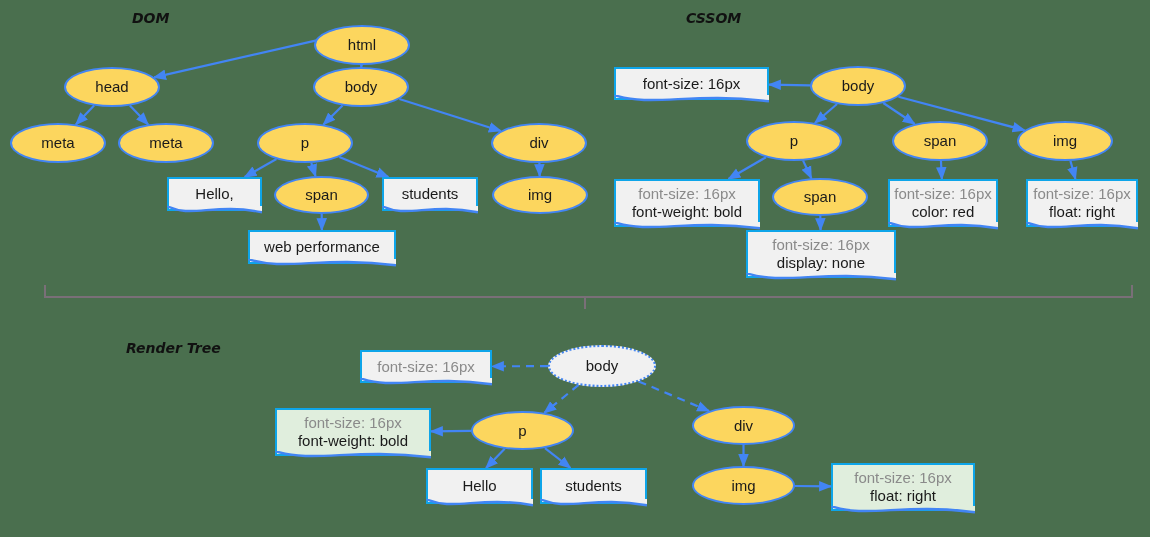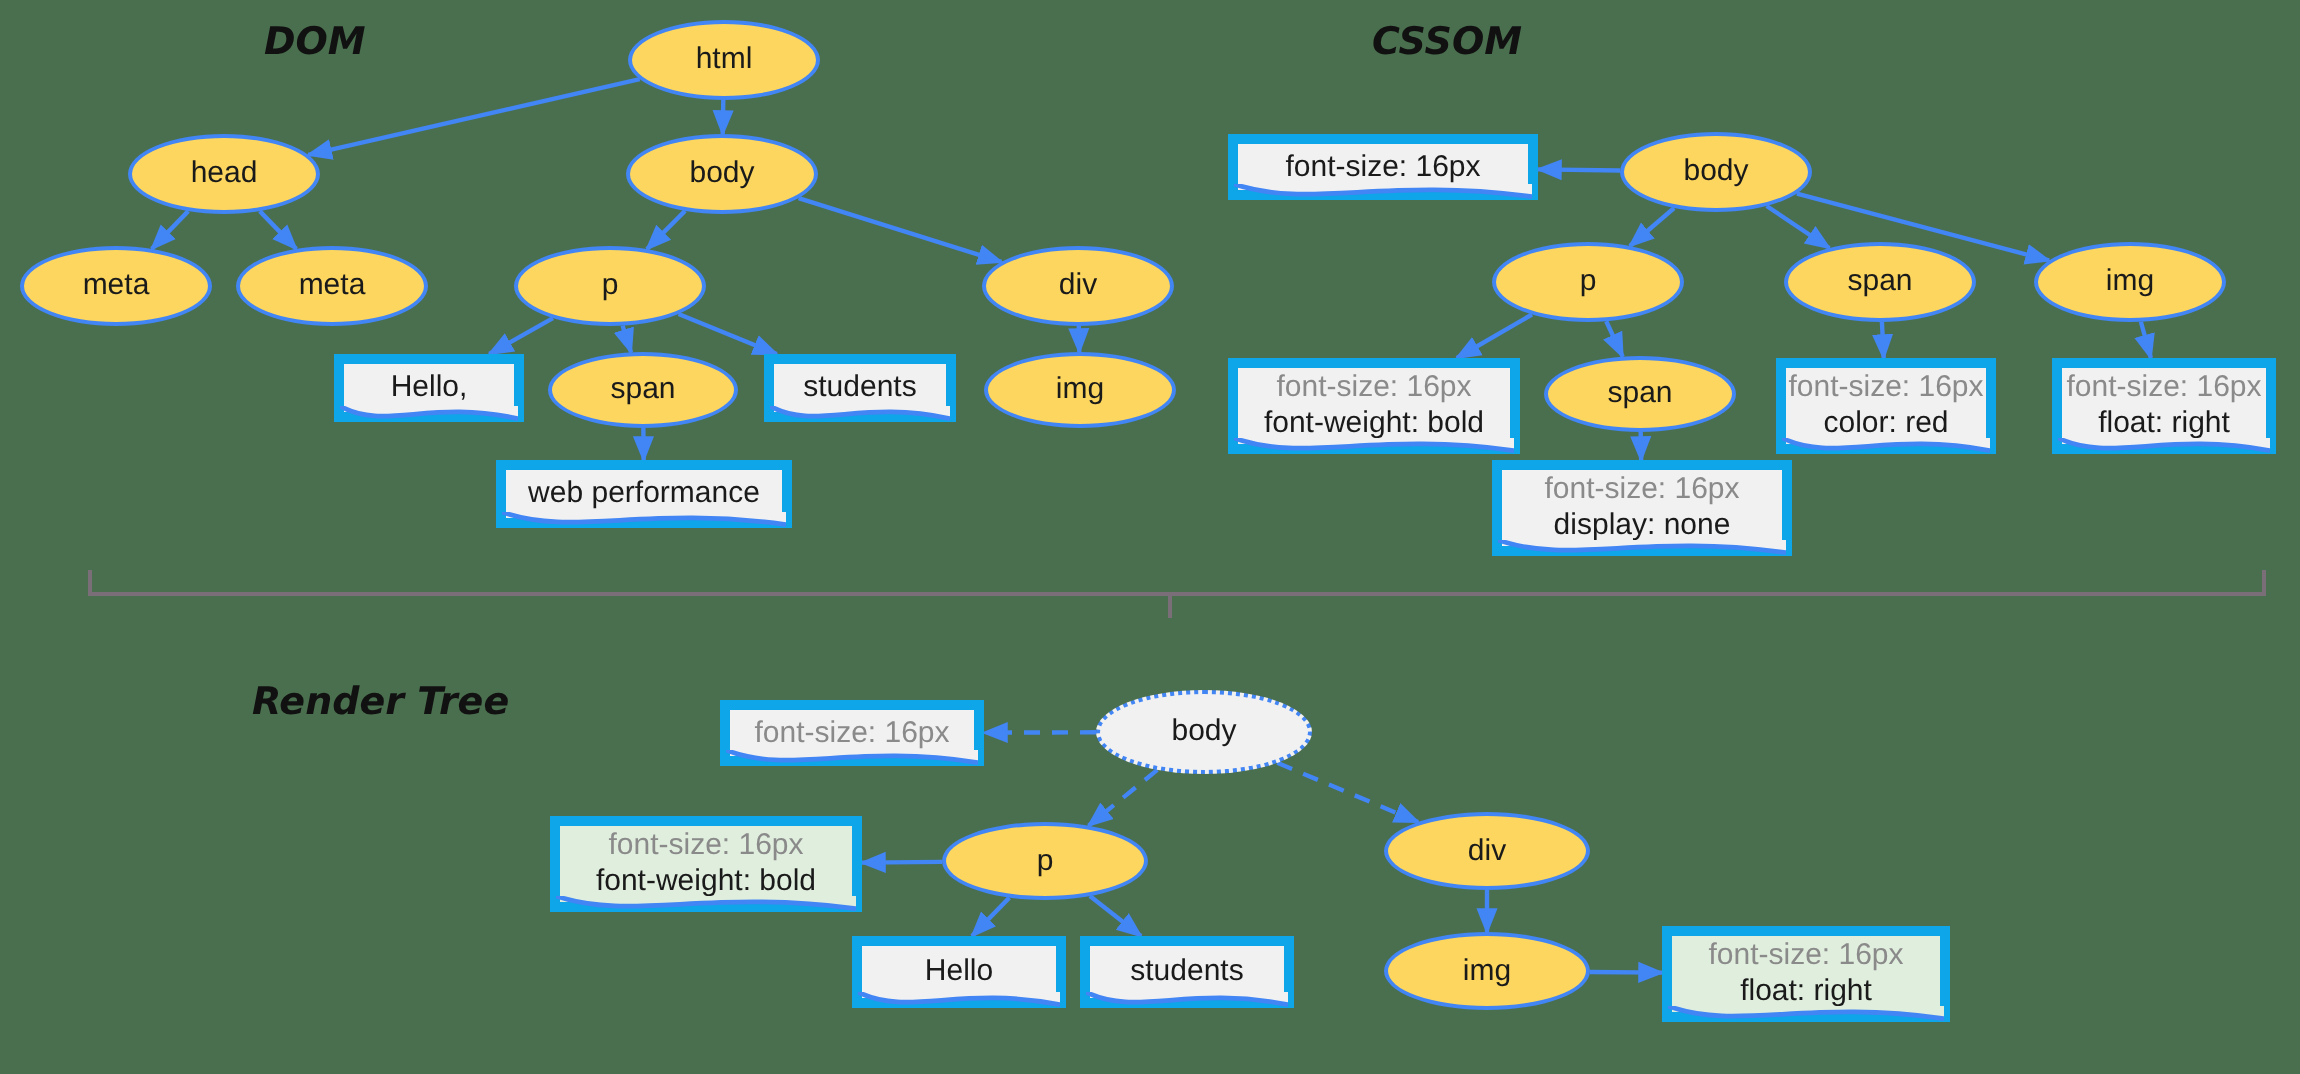--- a/index.html
+++ b/index.html
@@ -47,21 +47,21 @@
   }
   
   .ellipse-ghost {
     background: #f1f1f1;
     border: 2px dotted #4285f4;
     border-radius: 50%;
   }
   
   .boxnode {
     background: #f1f1f1;
-    border: 5px solid #0ea5e9;
+    border: 2px solid #0ea5e9;
     flex-direction: column;
     padding: 2px 6px;
   }
   .boxnode.green {
     background: #e0eedd;
   }
   .wave {
     position: absolute;
     left: -2px;
     bottom: -11px;
@@ -76,21 +76,21 @@
   }
   .prop-strong {
     color: #1a1a1a;
     white-space: nowrap;
   }
   .section-title {
     position: absolute;
     font-family: "DejaVu Sans", sans-serif;
     font-weight: bold;
     font-style: italic;
-    font-size: 19px;
+    font-size: 14px;
     color: #111111;
     z-index: 5;
     white-space: nowrap;
   }
 </style>
 </head>
 <body style="background: rgb(74, 111, 78);">
 
 <div id="stage">
 
@@ -133,21 +133,21 @@
     <g id="divider-group">
         <path d="M 45,285 L 45,297 L 1132,297 L 1132,285 M 585,297 L 585,309" fill="none" stroke="#7a6f78" stroke-width="2"></path>
       </g>
   </svg>
 
   <div class="section-title" style="left:132px; top:10px;">DOM</div>
   <div class="section-title" style="left:642px; top:10px;margin-left:44px;">CSSOM</div>
   <div class="section-title" style="left:126px; top:340px;font-style:italic;">Render Tree</div>
 
   <div id="node-layer">
-      <div class="node ellipse" style="left: 314px; top: 10px; width: 96px; height: 40px;">
+      <div class="node ellipse" style="left: 314px; top: 25px; width: 96px; height: 40px;">
         <span>html</span>
       </div>
       <div class="node ellipse" style="left: 64px; top: 67px; width: 96px; height: 40px;">
         <span>head</span>
       </div>
       <div class="node ellipse" style="left: 313px; top: 67px; width: 96px; height: 40px;">
         <span>body</span>
       </div>
       <div class="node ellipse" style="left: 10px; top: 123px; width: 96px; height: 40px;">
         <span>meta</span>

